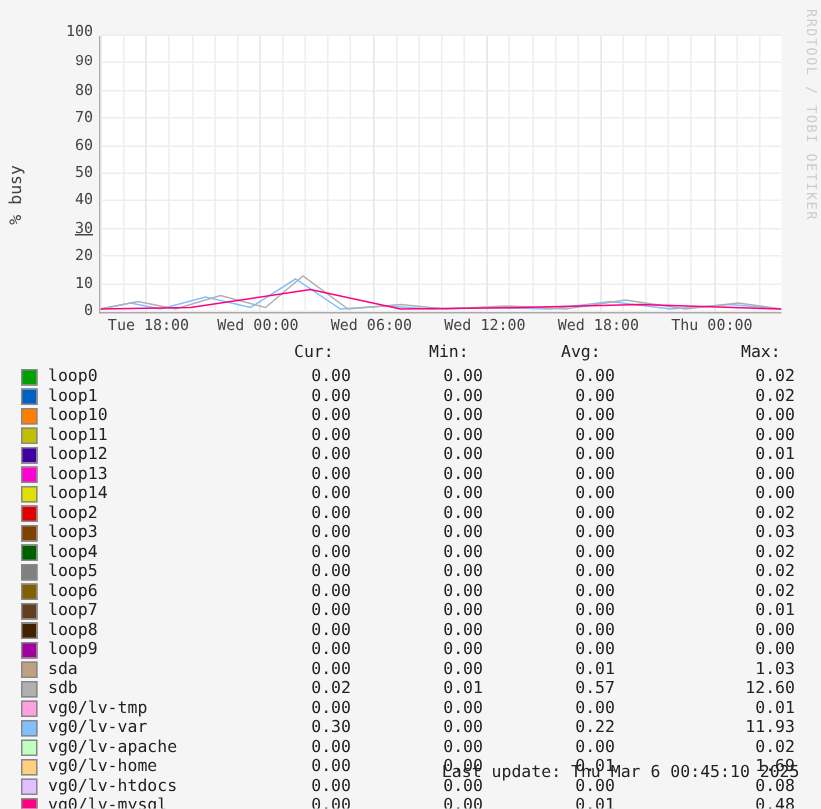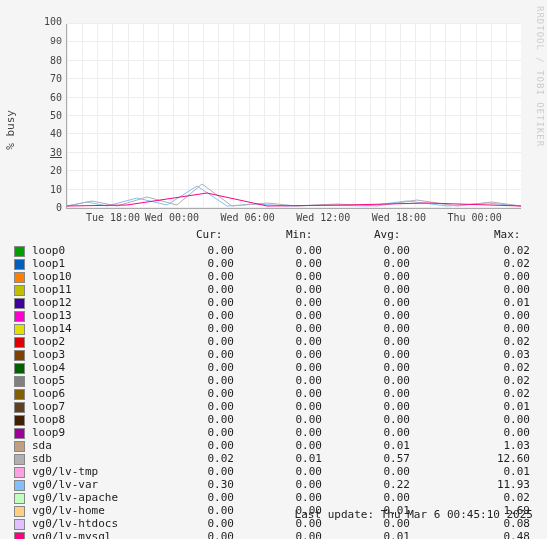--- a/index.html
+++ b/index.html
@@ -98,21 +98,21 @@
       <div class="ytick" style="top: 146.8px; text-decoration: underline;">30</div>
       <div class="ytick" style="top: 128.4px;">40</div>
       <div class="ytick" style="top: 110px;">50</div>
       <div class="ytick" style="top: 91.6px;">60</div>
       <div class="ytick" style="top: 73.2px;">70</div>
       <div class="ytick" style="top: 54.8px;">80</div>
       <div class="ytick" style="top: 36.4px; font-family: Liberation Mono, monospace;">90</div>
       <div class="ytick" style="top: 16px;">100</div>
     </div>
 <div id="xticks">
-      <div class="xtick" style="left: 113px;">Tue 18:00</div>
+      <div class="xtick" style="left: 99px;">Tue 18:00</div>
       <div class="xtick" style="left: 171.933px;">Wed 00:00</div>
       <div class="xtick" style="left: 247.6px;">Wed 06:00</div>
       <div class="xtick" style="left: 323.267px;">Wed 12:00</div>
       <div class="xtick" style="left: 398.933px;">Wed 18:00</div>
       <div class="xtick" style="left: 474.6px;">Thu 00:00</div>
     </div>
 
 <div class="headers">
   <span style="left:196px">Cur:</span>
   <span style="left:286px">Min:</span>

